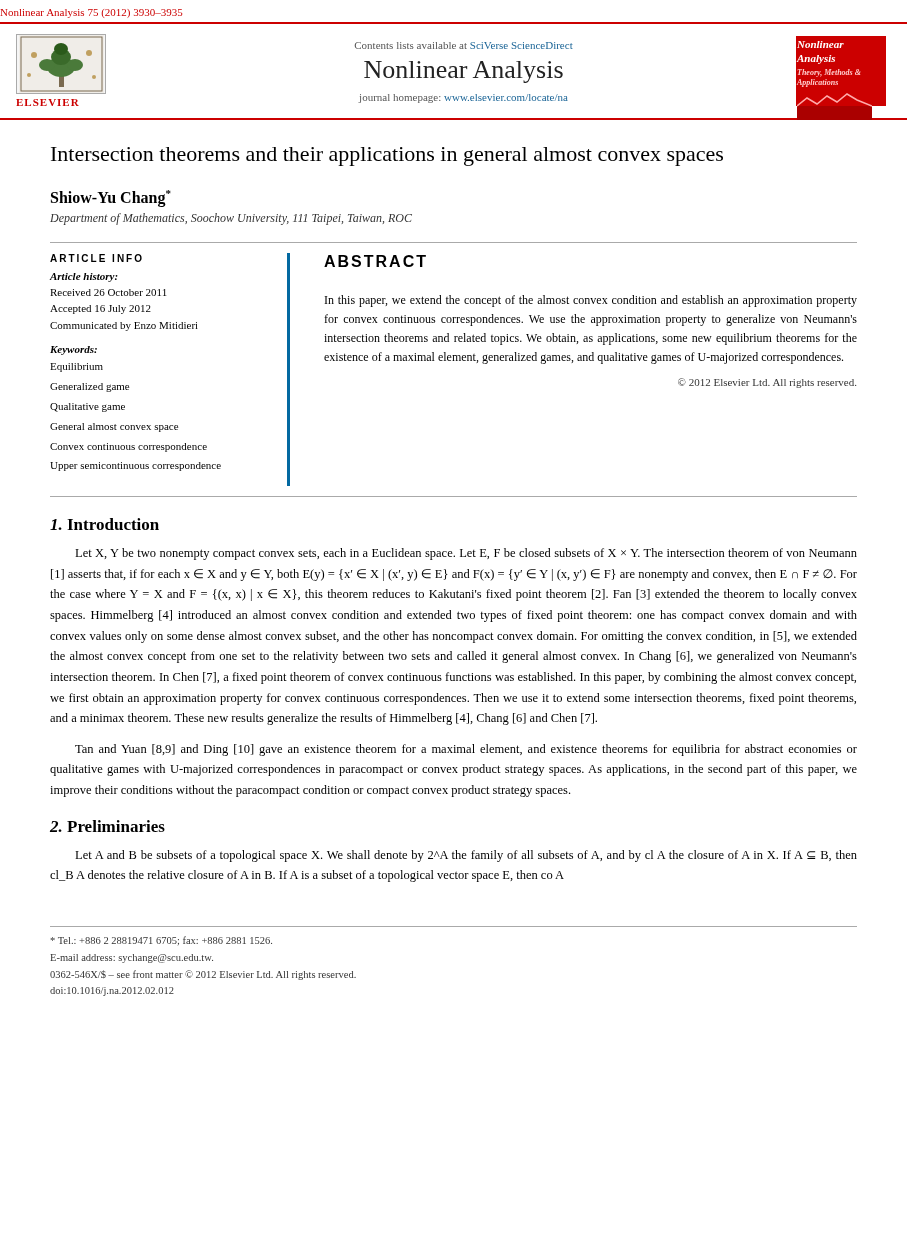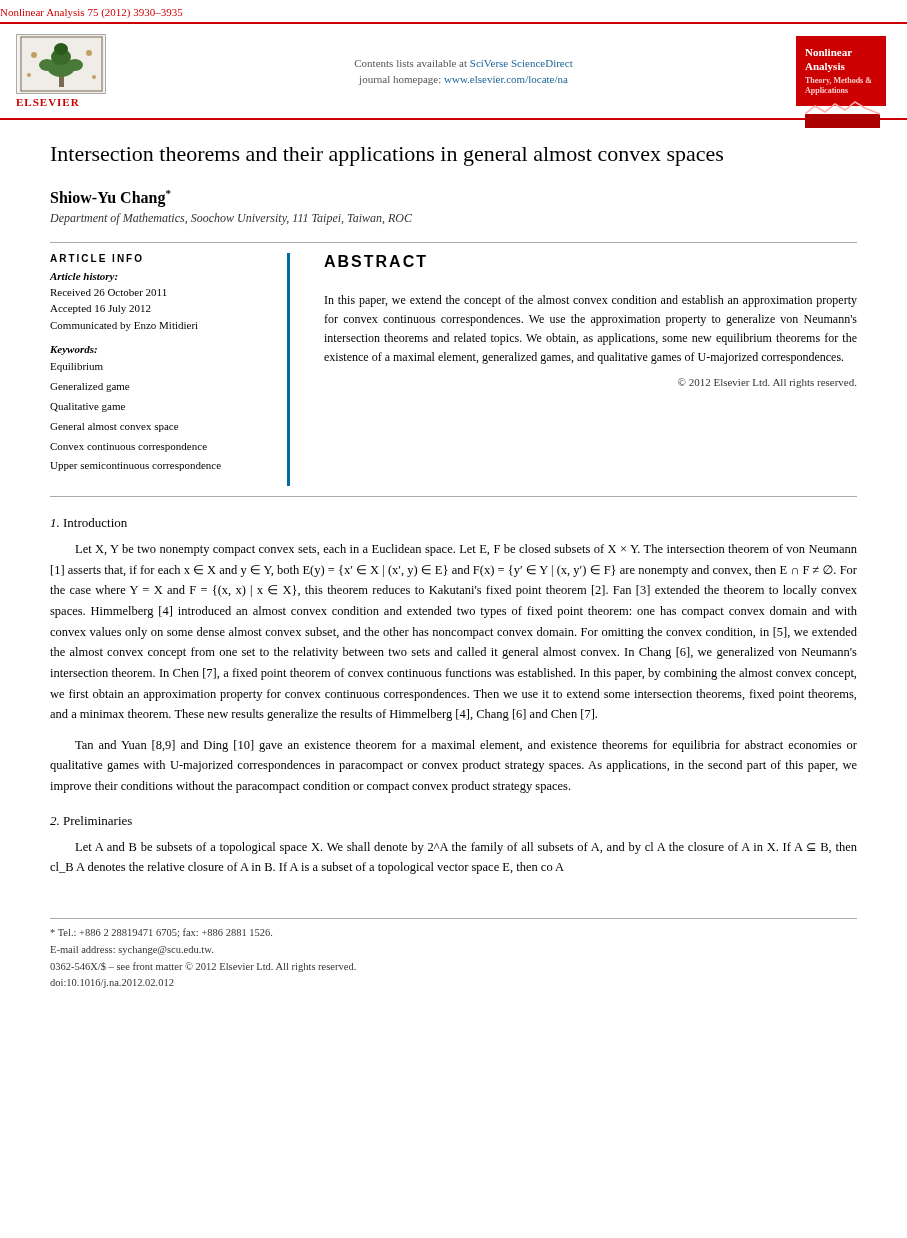--- a/index.html
+++ b/index.html
@@ -88,22 +88,23 @@
       justify-content: center;
     }
     .journal-logo-box {
       width: 90px;
       height: 70px;
       border: 1px solid #c00;
       background: #c00;
       color: white;
       font-size: 9px;
       font-weight: bold;
-      padding: 8px;
+      padding: 0;
       line-height: 1.3;
+      font-style: italic;
     }
     .journal-logo-box .jl-title {
       font-size: 11px;
       font-weight: bold;
       color: #fff;
     }
 
     
     .article-content {
       padding: 20px 50px 20px 50px;
@@ -192,22 +193,22 @@
       margin-bottom: 8px;
     }
     .copyright-line {
       font-size: 11px;
       text-align: right;
       color: #333;
     }
 
     
     .section-heading {
-      font-size: 13px;
-      font-weight: normal;
+      font-size: 17px;
+      font-weight: bold;
       margin-bottom: 8px;
       margin-top: 16px;
     }
     .section-heading .sec-num {
       font-style: italic;
     }
     .body-text {
       font-size: 12.5px;
       line-height: 1.65;
       text-align: justify;
@@ -273,20 +274,21 @@
       </div>
       <div class="elsevier-text">ELSEVIER</div>
     </div>
   </div>
 
   <div class="journal-center">
     <div class="contents-line">
       <span>Contents lists available at</span>
       <a href="#">SciVerse ScienceDirect</a>
     </div>
+    <div class="journal-title-main">Nonlinear Analysis</div>
     <div class="homepage-line">
       <span>journal homepage:</span>
       <a href="#">www.elsevier.com/locate/na</a>
     </div>
   </div>
 
   <div class="journal-logo-right">
     <div class="journal-logo-box">
       <div class="jl-title">Nonlinear<br>Analysis</div>
       <div style="font-size:8px;color:#ffcccc;margin-top:2px;">Theory, Methods &amp;<br>Applications</div>

